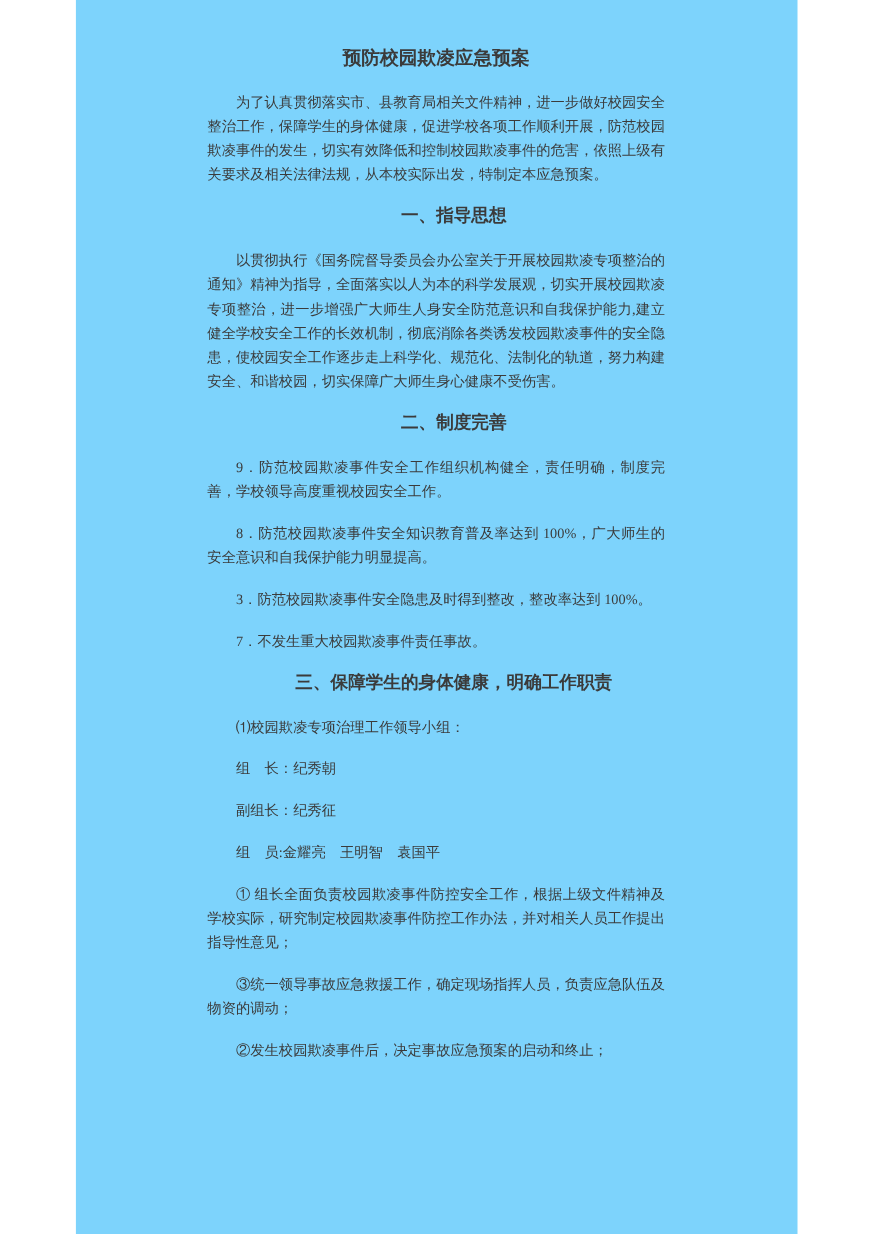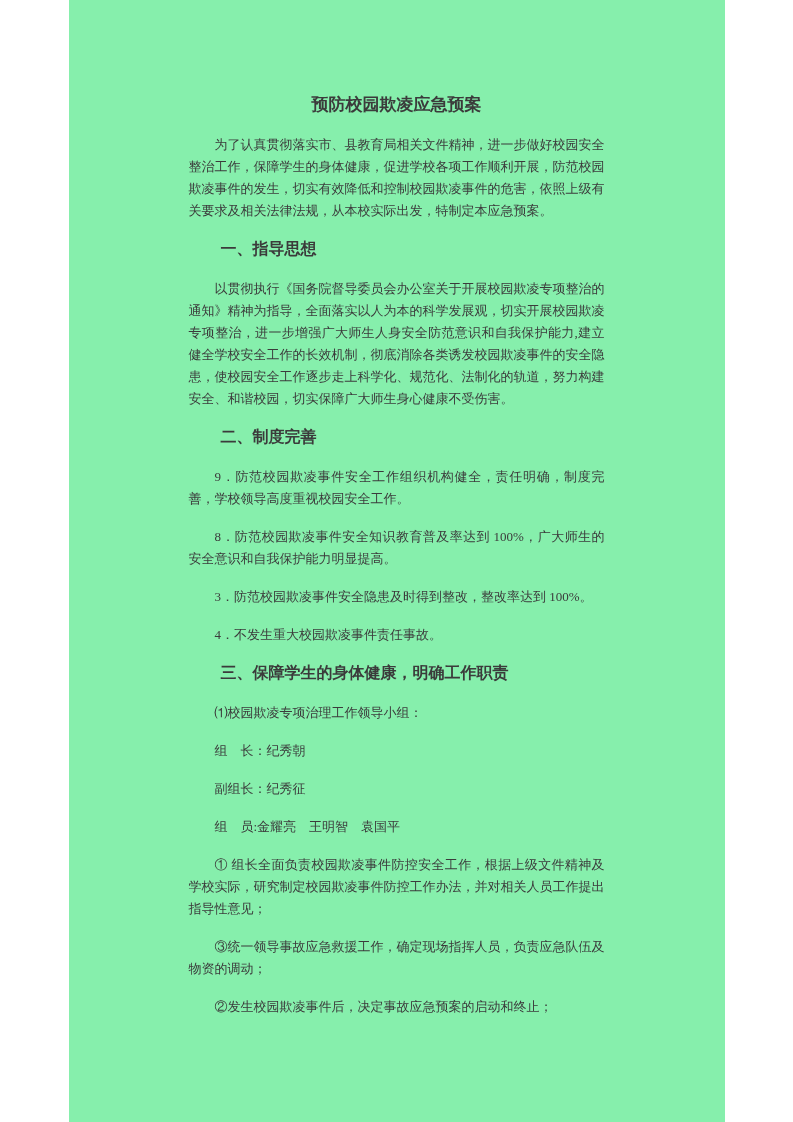--- a/index.html
+++ b/index.html
@@ -6,41 +6,42 @@
     margin: 0;
     padding: 0;
     background: #ffffff;
   }
   .page {
     position: relative;
     width: 656px;
     height: 1122px;
     box-sizing: border-box;
     margin: 0 auto;
-    padding: 94px 120px 0 120px;
-    background: #86efac;
+    padding: 42px 120px 0 120px;
+    background: #7dd3fc;
     color: #3b3b3b;
     font-family: "Liberation Serif", "DejaVu Serif", serif;
     overflow: hidden;
   }
   .doc-title {
     font-size: 17px;
     font-weight: bold;
     line-height: 22px;
     text-align: center;
     margin: 0 0 18px 0;
     white-space: pre-wrap;
   }
   .doc-heading {
     font-size: 16px;
     font-weight: bold;
     line-height: 22px;
     text-indent: 2em;
     margin: 0 0 18px 0;
     white-space: pre-wrap;
+    text-align: center;
   }
   .doc-para {
     font-size: 13px;
     line-height: 22px;
     text-indent: 2em;
     text-align: justify;
     margin: 0 0 16px 0;
     white-space: pre-wrap;
   }
 </style>
@@ -52,21 +53,21 @@
 
   <p class="doc-para">为了认真贯彻落实市、县教育局相关文件精神，进一步做好校园安全整治工作，保障学生的身体健康，促进学校各项工作顺利开展，防范校园欺凌事件的发生，切实有效降低和控制校园欺凌事件的危害，依照上级有关要求及相关法律法规，从本校实际出发，特制定本应急预案。</p>
 
   <h2 class="doc-heading">一、指导思想</h2>
   <p class="doc-para">以贯彻执行《国务院督导委员会办公室关于开展校园欺凌专项整治的通知》精神为指导，全面落实以人为本的科学发展观，切实开展校园欺凌专项整治，进一步增强广大师生人身安全防范意识和自我保护能力,建立健全学校安全工作的长效机制，彻底消除各类诱发校园欺凌事件的安全隐患，使校园安全工作逐步走上科学化、规范化、法制化的轨道，努力构建安全、和谐校园，切实保障广大师生身心健康不受伤害。</p>
 
   <h2 class="doc-heading">二、制度完善</h2>
   <p class="doc-para">9．防范校园欺凌事件安全工作组织机构健全，责任明确，制度完善，学校领导高度重视校园安全工作。</p>
   <p class="doc-para">8．防范校园欺凌事件安全知识教育普及率达到 100%，广大师生的安全意识和自我保护能力明显提高。</p>
   <p class="doc-para">3．防范校园欺凌事件安全隐患及时得到整改，整改率达到 100%。</p>
-  <p class="doc-para">4．不发生重大校园欺凌事件责任事故。</p>
+  <p class="doc-para">7．不发生重大校园欺凌事件责任事故。</p>
 
   <h2 class="doc-heading">三、保障学生的身体健康，明确工作职责</h2>
   <p class="doc-para">⑴校园欺凌专项治理工作领导小组：</p>
   <p class="doc-para">组　长：纪秀朝</p>
   <p class="doc-para">副组长：纪秀征</p>
   <p class="doc-para">组　员:金耀亮　王明智　袁国平</p>
 
   <p class="doc-para">① 组长全面负责校园欺凌事件防控安全工作，根据上级文件精神及学校实际，研究制定校园欺凌事件防控工作办法，并对相关人员工作提出指导性意见；</p>
   <p class="doc-para">③统一领导事故应急救援工作，确定现场指挥人员，负责应急队伍及物资的调动；</p>
   <p class="doc-para">②发生校园欺凌事件后，决定事故应急预案的启动和终止；</p>

